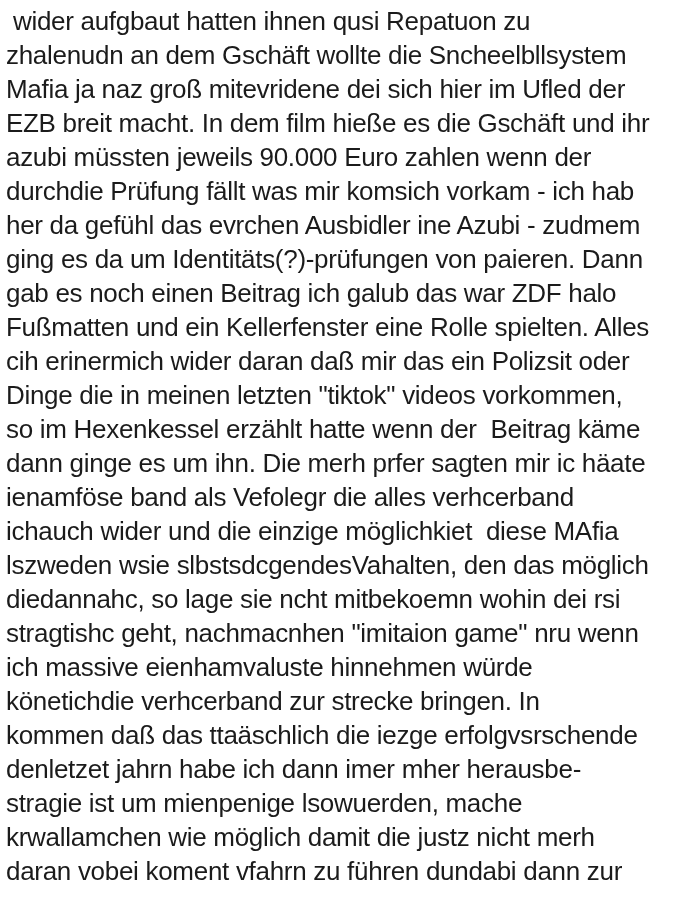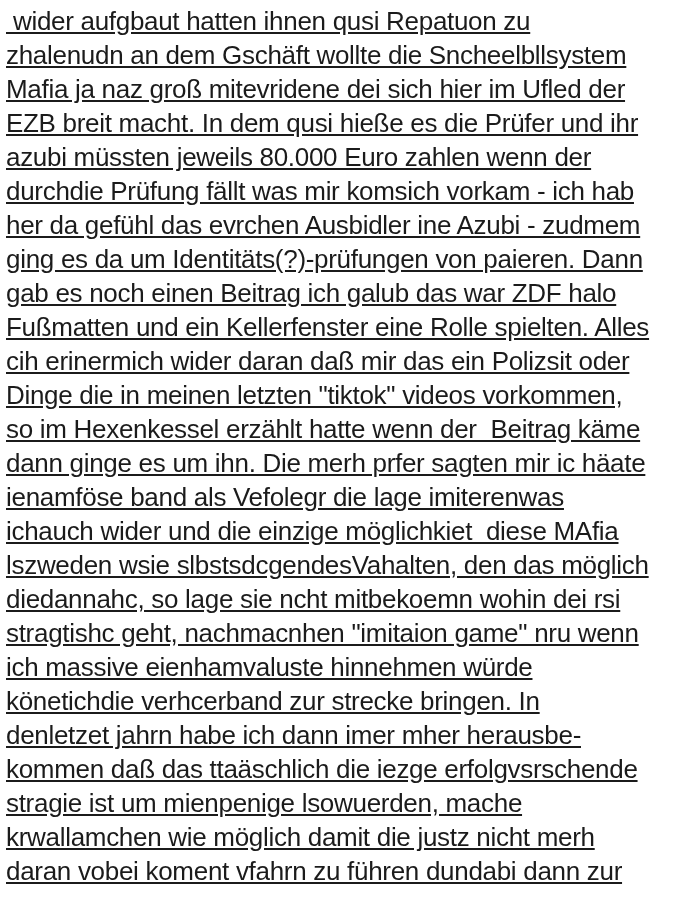--- a/index.html
+++ b/index.html
@@ -18,48 +18,47 @@
     font-family: "Liberation Sans", sans-serif;
     font-size: 26px;
     line-height: 34px;
     letter-spacing: -0.3px;
     color: #1b1b1b;
     padding: 4px 0 0 6px;
   }
   .doc-text .line {
     white-space: pre;
     height: 34px;
-    text-decoration: underline;
   }
 </style>
 </head>
 <body>
 
 <div class="page">
   <div class="doc-text">
       <div class="line"> wider aufgbaut hatten ihnen qusi Repatuon zu</div>
       <div class="line">zhalenudn an dem Gschäft wollte die Sncheelbllsystem</div>
       <div class="line">Mafia ja naz groß mitevridene dei sich hier im Ufled der</div>
-      <div class="line">EZB breit macht. In dem qusi hieße es die Prüfer und ihr</div>
-      <div class="line">azubi müssten jeweils 80.000 Euro zahlen wenn der</div>
+      <div class="line">EZB breit macht. In dem film hieße es die Gschäft und ihr</div>
+      <div class="line">azubi müssten jeweils 90.000 Euro zahlen wenn der</div>
       <div class="line">durchdie Prüfung fällt was mir komsich vorkam - ich hab</div>
       <div class="line">her da gefühl das evrchen Ausbidler ine Azubi - zudmem</div>
       <div class="line">ging es da um Identitäts(?)-prüfungen von paieren. Dann</div>
       <div class="line">gab es noch einen Beitrag ich galub das war ZDF halo</div>
       <div class="line">Fußmatten und ein Kellerfenster eine Rolle spielten. Alles</div>
       <div class="line">cih erinermich wider daran daß mir das ein Polizsit oder</div>
       <div class="line">Dinge die in meinen letzten "tiktok" videos vorkommen,</div>
       <div class="line">so im Hexenkessel erzählt hatte wenn der  Beitrag käme</div>
       <div class="line">dann ginge es um ihn. Die merh prfer sagten mir ic häate</div>
-      <div class="line">ienamföse band als Vefolegr die lage imiterenwas</div>
+      <div class="line">ienamföse band als Vefolegr die alles verhcerband</div>
       <div class="line">ichauch wider und die einzige möglichkiet  diese MAfia</div>
       <div class="line">lszweden wsie slbstsdcgendesVahalten, den das möglich</div>
       <div class="line">diedannahc, so lage sie ncht mitbekoemn wohin dei rsi</div>
       <div class="line">stragtishc geht, nachmacnhen "imitaion game" nru wenn</div>
       <div class="line">ich massive eienhamvaluste hinnehmen würde</div>
       <div class="line">könetichdie verhcerband zur strecke bringen. In</div>
+      <div class="line">kommen daß das ttaäschlich die iezge erfolgvsrschende</div>
       <div class="line">denletzet jahrn habe ich dann imer mher herausbe-</div>
-      <div class="line">kommen daß das ttaäschlich die iezge erfolgvsrschende</div>
       <div class="line">stragie ist um mienpenige lsowuerden, mache</div>
       <div class="line">krwallamchen wie möglich damit die justz nicht merh</div>
       <div class="line">daran vobei koment vfahrn zu führen dundabi dann zur</div>
     </div>
 </div>
 
 </body></html>

